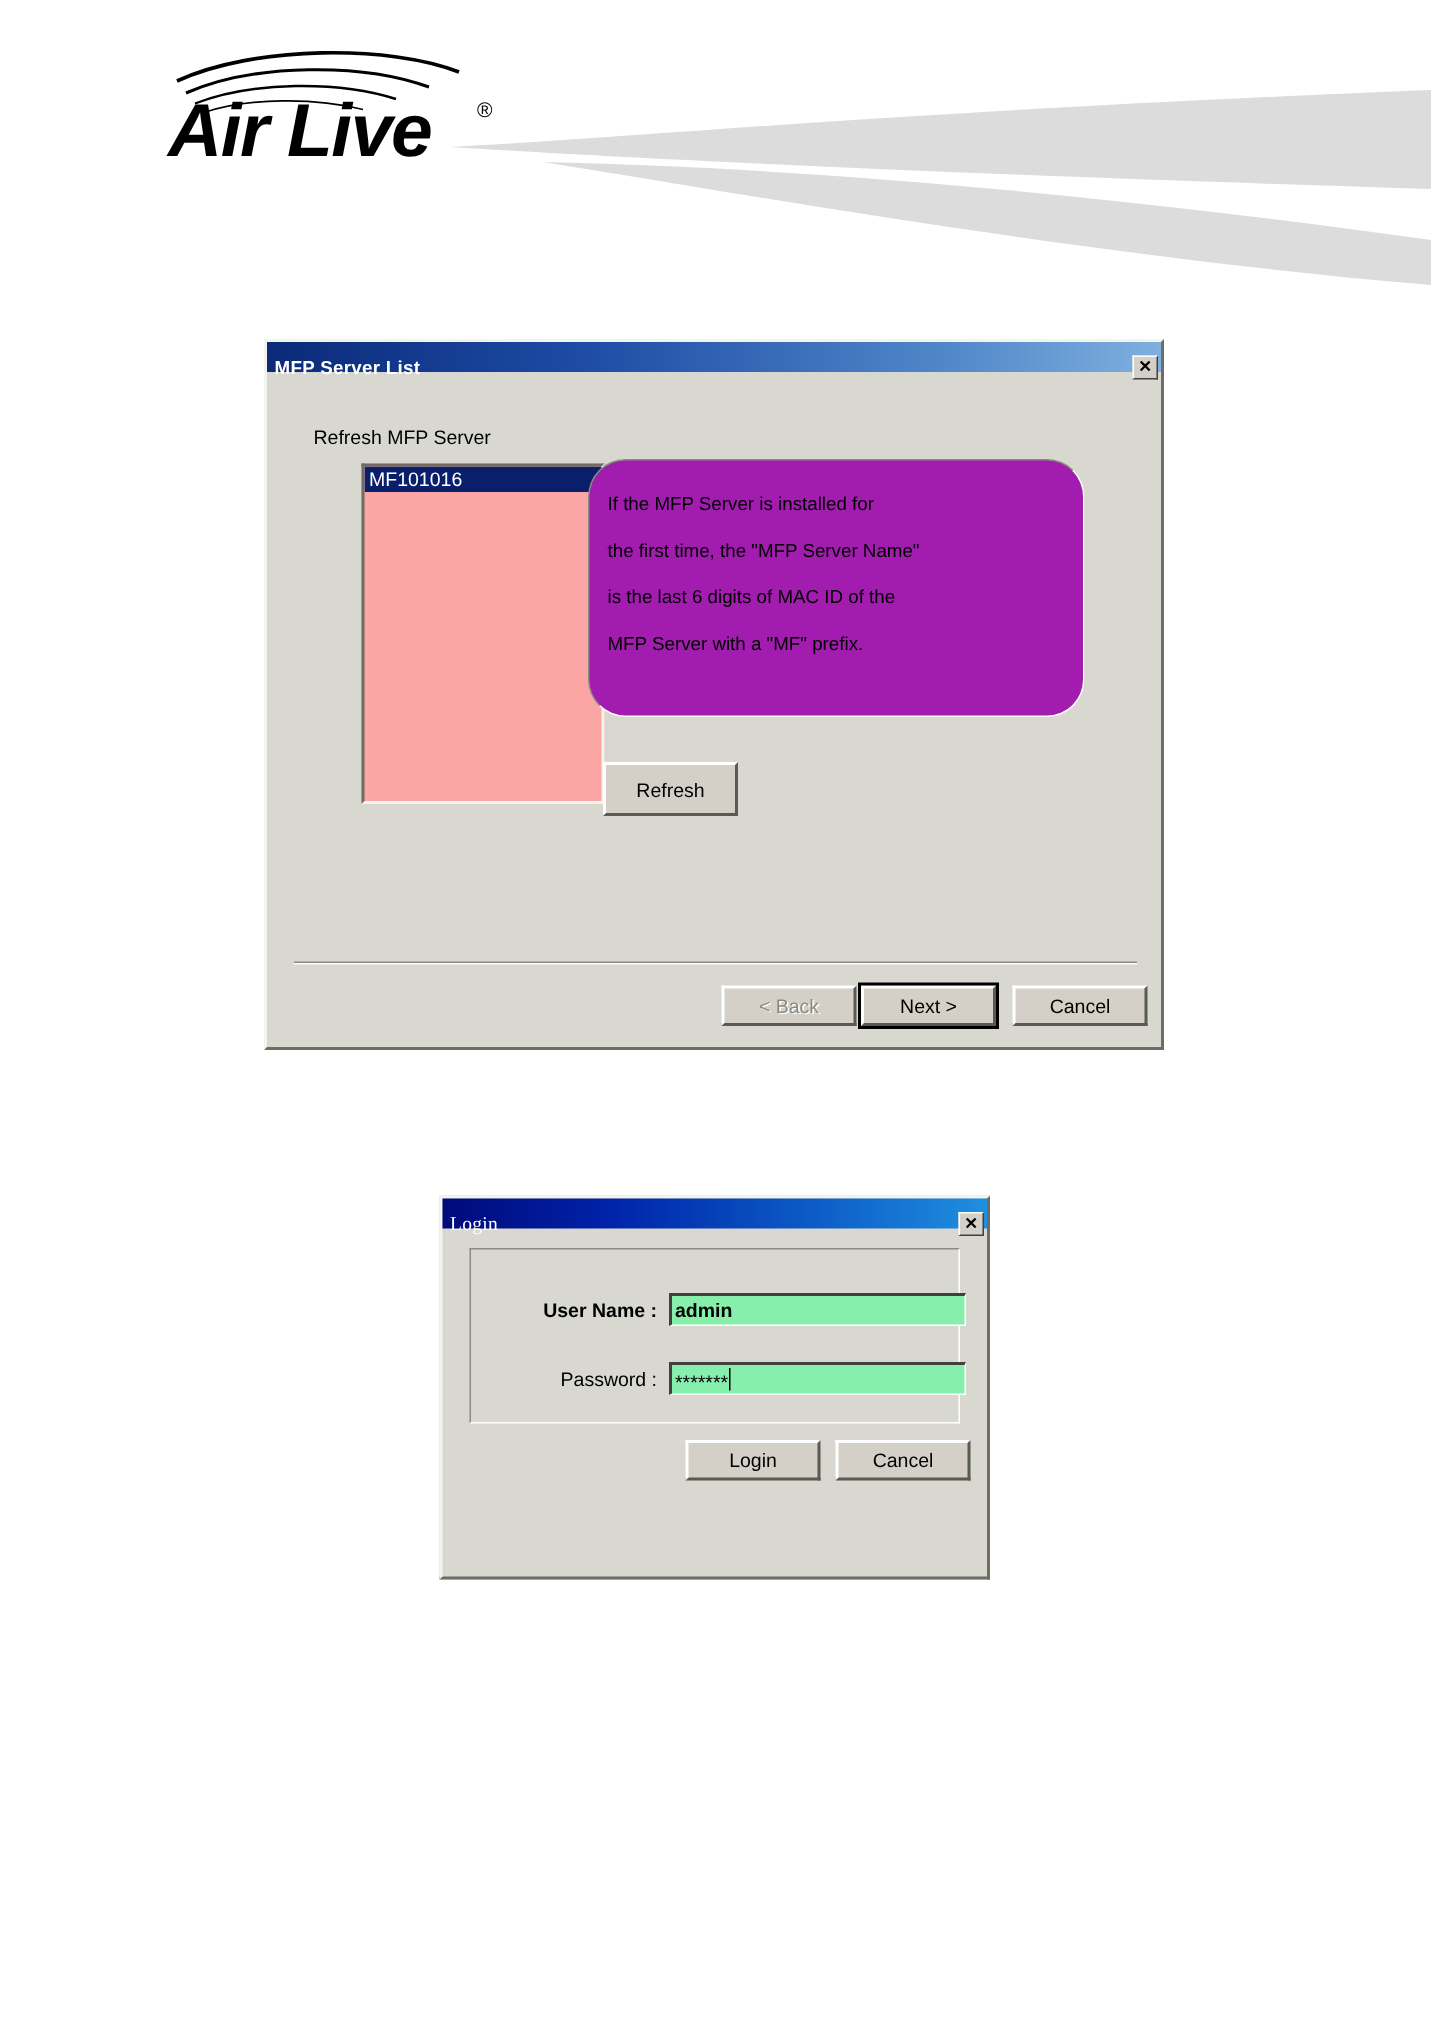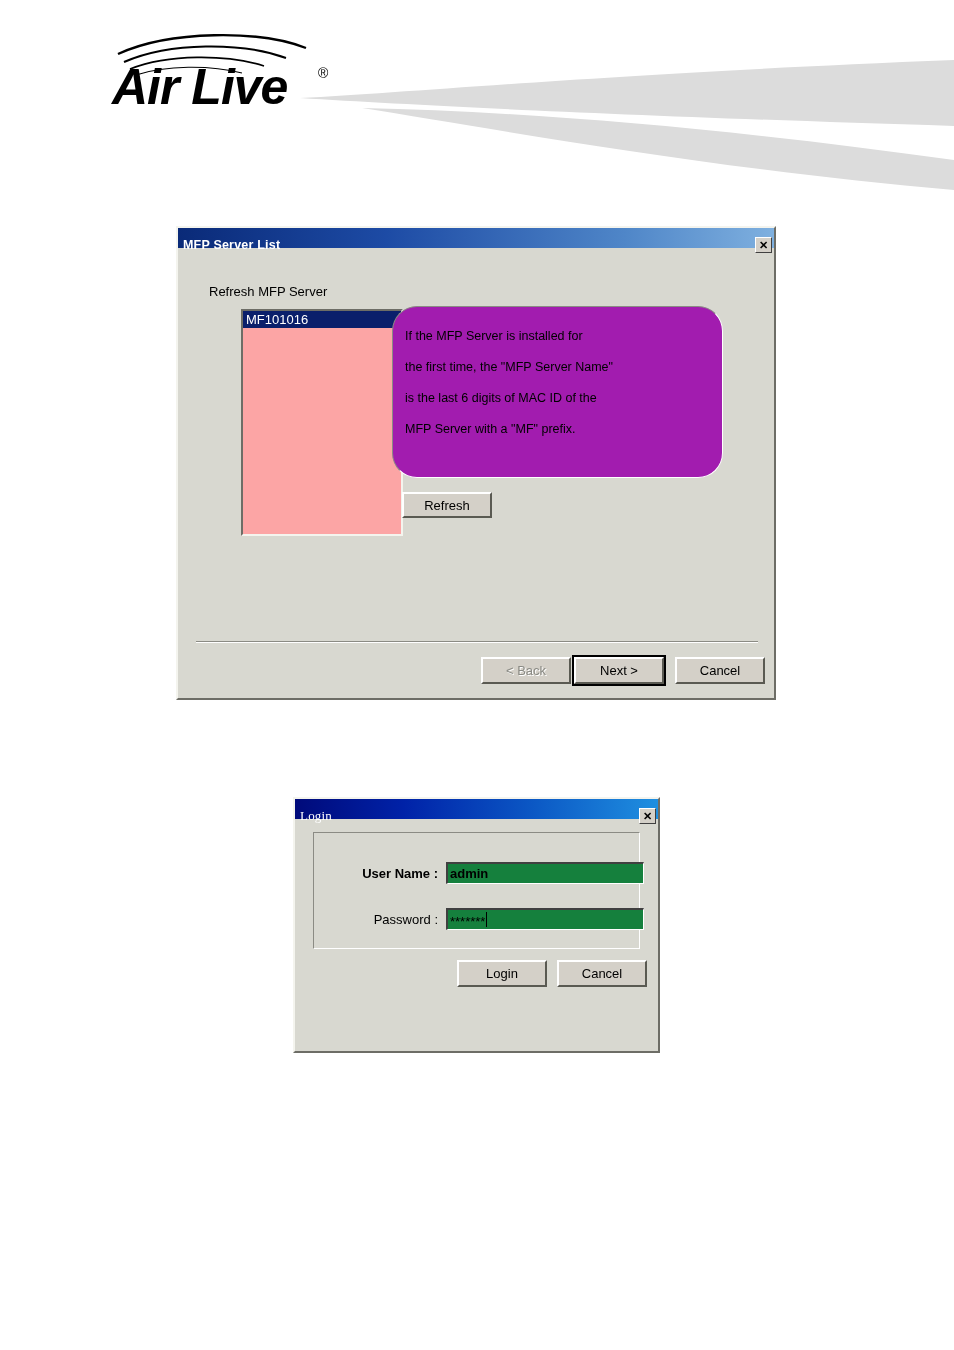--- a/index.html
+++ b/index.html
@@ -175,23 +175,23 @@
   }
   .info-line {
     font-size: 12.5px;
     color: #000000;
     line-height: 31px;
     white-space: nowrap;
   }
   #refresh-btn {
     position: absolute;
     left: 224px;
-    top: 264px;
+    top: 280px;
     width: 90px;
-    height: 26px;
+    height: 36px;
   }
   #mfp-separator {
     position: absolute;
     left: 18px;
     top: 413px;
     width: 562px;
     height: 2px;
     border-top: 1px solid #8b8b84;
     border-bottom: 1px solid #ffffff;
     box-sizing: border-box;
@@ -233,21 +233,21 @@
     font-size: 13px;
     color: #000000;
     width: 97px;
     text-align: right;
     padding-right: 8px;
     white-space: nowrap;
   }
   .field-input {
     width: 198px;
     height: 22px;
-    background: #15803d;
+    background: #86efac;
     border-top: 2px solid #404040;
     border-left: 2px solid #404040;
     border-right: 1px solid #ffffff;
     border-bottom: 1px solid #ffffff;
     box-sizing: border-box;
     display: flex;
     align-items: center;
     padding-left: 2px;
     font-size: 13px;
     color: #000000;

